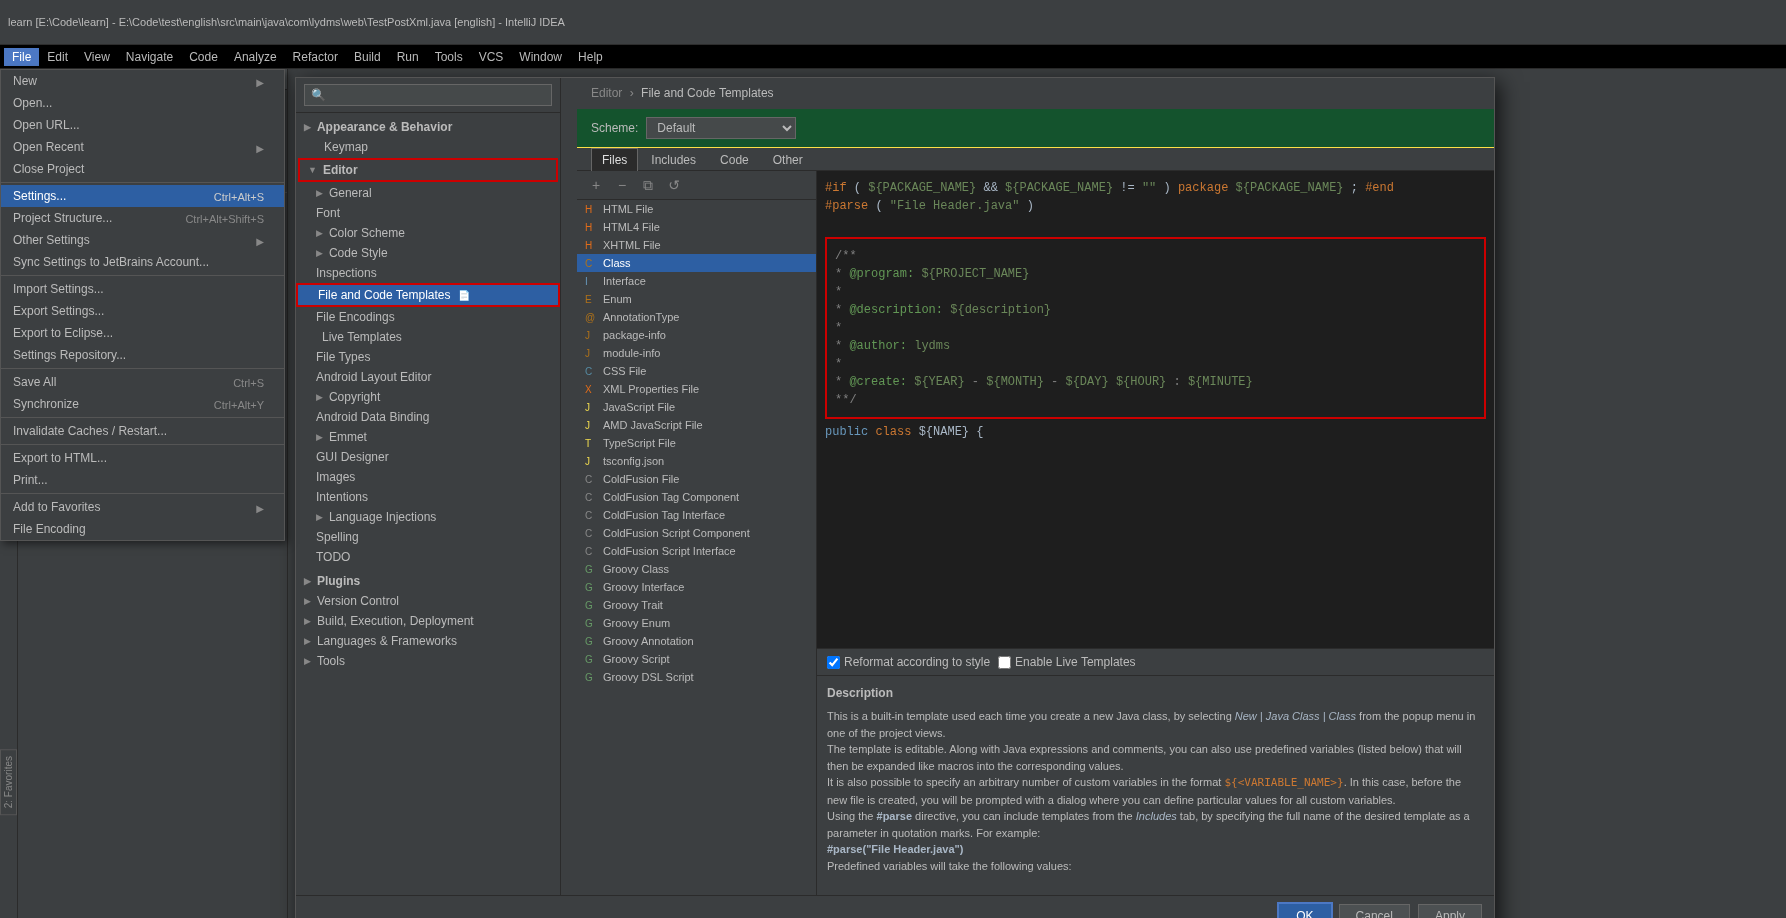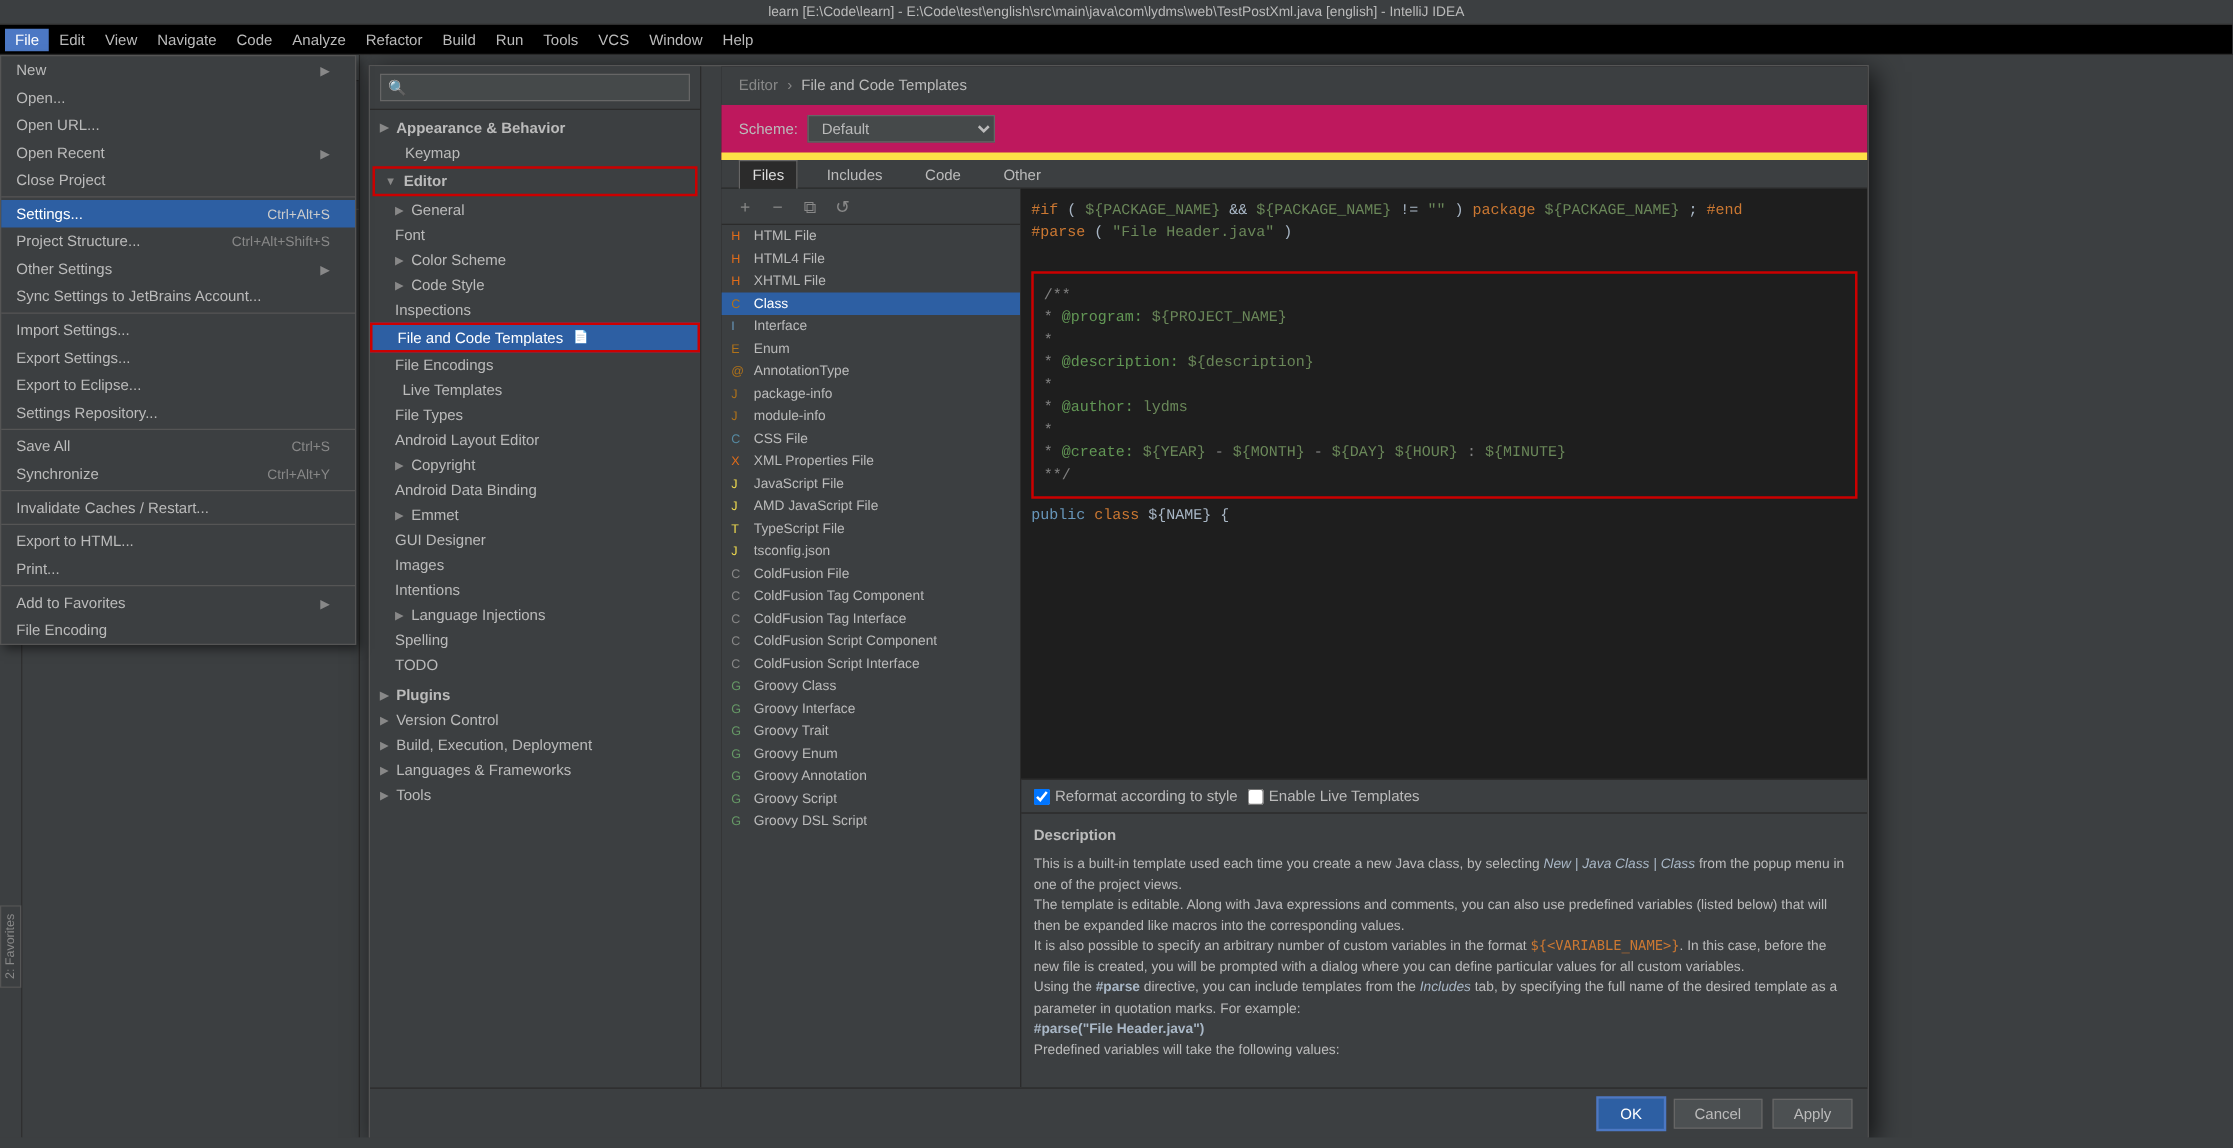--- a/index.html
+++ b/index.html
@@ -1,28 +1,27 @@
 <!DOCTYPE html>
 <html><head>
   <meta charset="utf-8">
   <style>
     * { box-sizing: border-box; margin: 0; padding: 0; }
     body { font-family: 'Segoe UI', Arial, sans-serif; font-size: 12px; background: #3c3f41; color: #bbbbbb; overflow: hidden; }
 
     
     .title-bar {
       background: #3c3f41;
-      height: 20px;
+      height: 45px;
       display: flex;
       align-items: center;
       padding: 0 8px;
       font-size: 11px;
       color: #bbbbbb;
       border-bottom: 1px solid #2d2d2d;
-      justify-content: center;
     }
 
     
     .menu-bar {
       background: #000000;
       height: 24px;
       display: flex;
       align-items: center;
       padding: 0 4px;
       border-bottom: 1px solid #2b2b2b;
@@ -210,41 +209,41 @@
       background: #3c3f41;
     }
     .breadcrumb-sep { margin: 0 4px; }
     .breadcrumb-active { color: #bbbbbb; }
 
     .scheme-bar {
       padding: 8px 14px;
       display: flex;
       align-items: center;
       gap: 8px;
-      background: #be185d;
-      border-bottom: 6px solid #fde047;
+      background: #14532d;
+      border-bottom: 1px solid #fde047;
     }
     .scheme-label { font-size: 12px; color: #bbbbbb; }
     .scheme-select {
       background: #45494a;
       border: 1px solid #666;
       color: #bbbbbb;
       padding: 2px 20px 2px 6px;
       font-size: 12px;
       cursor: pointer;
       min-width: 150px;
     }
 
     
     .tabs-bar {
       display: flex;
       background: #3c3f41;
       border-bottom: 1px solid #2b2b2b;
       padding: 0 14px;
-      gap: 12px;
+      gap: 2px;
     }
     .tab {
       padding: 4px 10px;
       font-size: 12px;
       color: #bbbbbb;
       cursor: pointer;
       border: 1px solid transparent;
       border-bottom: none;
       margin-bottom: -1px;
     }

